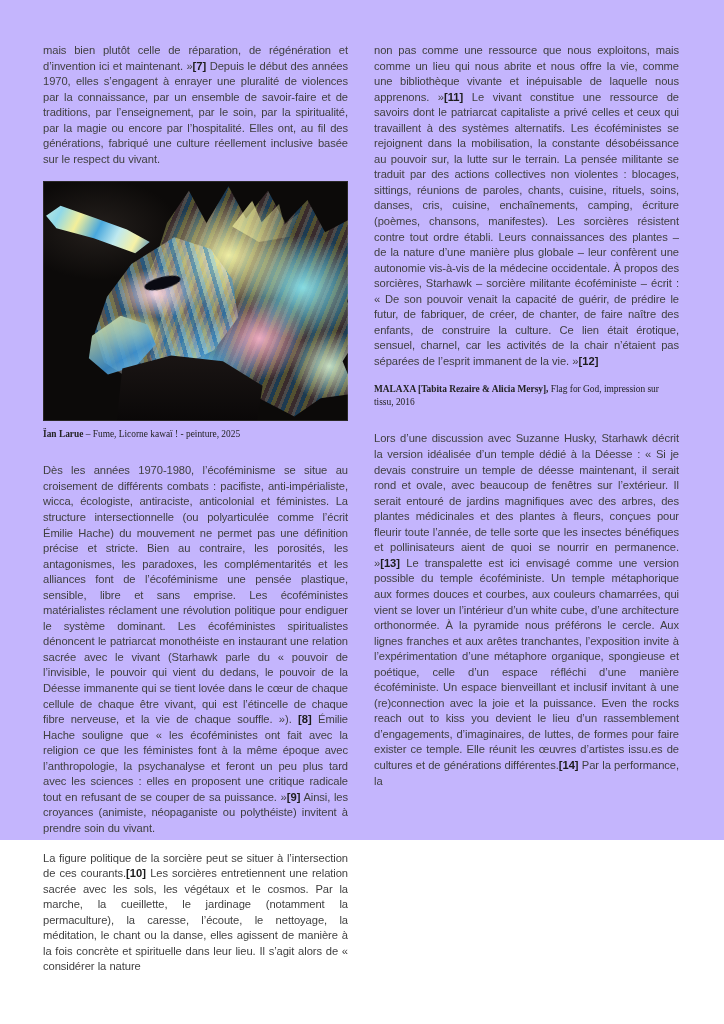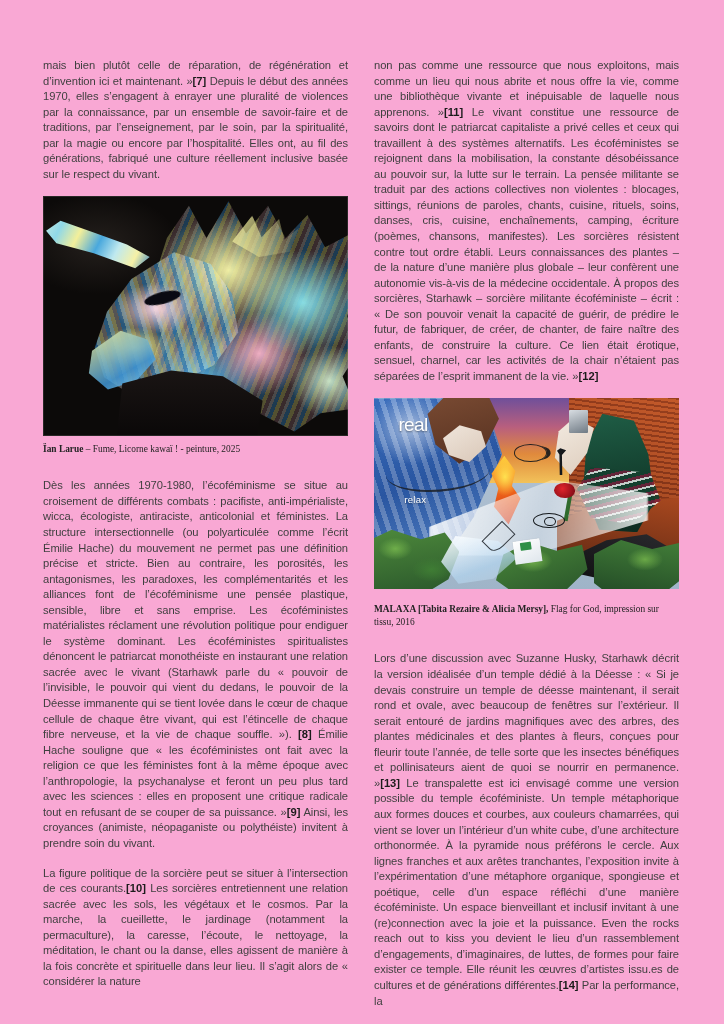--- a/index.html
+++ b/index.html
@@ -10,24 +10,24 @@
   body {
     width: 724px;
     height: 1024px;
     overflow: hidden;
     font-family: "Liberation Sans", sans-serif;
     color: #3a3a3a;
   }
   .page {
     position: relative;
     width: 724px;
-    height: 1024px;
+    height: 840px;
     box-sizing: border-box;
-    padding: 58px 40px 24px 43px;
-    background: #f9a8d4;
+    padding: 43px 40px 24px 43px;
+    background: #c4b5fd;
   }
   .columns {
     display: flex;
     gap: 26px;
     height: 100%;
   }
   .col {
     width: 305px;
     flex: 0 0 305px;
   }
@@ -372,49 +372,20 @@
 
       <p class="body tight"><span>La figure politique de la sorcière peut se situer à l’intersection de ces courants.</span><span class="ref">[10]</span><span> Les sorcières entretiennent une relation sacrée avec les sols, les végétaux et le cosmos. Par la marche, la cueillette, le jardinage (notamment la permaculture), la caresse, l’écoute, le nettoyage, la méditation, le chant ou la danse, elles agissent de manière à la fois concrète et spirituelle dans leur lieu. Il s’agit alors de « considérer la nature</span></p>
 
     </div>
 
     <div class="col">
 
       <p class="body"><span>non pas comme une ressource que nous exploitons, mais comme un lieu qui nous abrite et nous offre la vie, comme une bibliothèque vivante et inépuisable de laquelle nous apprenons. »</span><span class="ref">[11]</span><span> Le vivant constitue une ressource de savoirs dont le patriarcat capitaliste a privé celles et ceux qui travaillent à des systèmes alternatifs. Les écoféministes se rejoignent dans la mobilisation, la constante désobéissance au pouvoir sur, la lutte sur le terrain. La pensée militante se traduit par des actions collectives non violentes : blocages, sittings, réunions de paroles, chants, cuisine, rituels, soins, danses, cris, cuisine, enchaînements, camping, écriture (poèmes, chansons, manifestes). Les sorcières résistent contre tout ordre établi. Leurs connaissances des plantes – de la nature d’une manière plus globale – leur confèrent une autonomie vis-à-vis de la médecine occidentale. À propos des sorcières, Starhawk – sorcière militante écoféministe – écrit : « De son pouvoir venait la capacité de guérir, de prédire le futur, de fabriquer, de créer, de chanter, de faire naître des enfants, de construire la culture. Ce lien était érotique, sensuel, charnel, car les activités de la chair n’étaient pas séparées de l’esprit immanent de la vie. »</span><span class="ref">[12]</span></p>
 
       <figure class="figure fig-right">
-        <div class="fig-img art-collage">
-          <i class="c-sky"></i>
-          <i class="c-dune"></i>
-          <i class="c-dune2"></i>
-          <i class="c-bluecloth"></i>
-          <i class="c-skin"></i>
-          <i class="c-hands"></i>
-          <i class="c-figure"></i>
-          <i class="c-figstripe"></i>
-          <i class="c-arm"></i>
-          <i class="c-phone"></i>
-          <i class="c-fire"></i>
-          <i class="c-beam"></i>
-          <i class="c-rosestem"></i>
-          <i class="c-rose"></i>
-          <i class="c-legs"></i>
-          <i class="c-greenL"></i>
-          <i class="c-greenM"></i>
-          <i class="c-greenR"></i>
-          <i class="c-water"></i>
-          <i class="c-swoosh"></i>
-          <i class="c-infinity"></i>
-          <i class="c-eye"></i>
-          <i class="c-pick"></i>
-          <i class="c-heart"></i>
-          <i class="c-card"></i>
-          <b class="c-real">real</b>
-          <b class="c-relax">relax</b>
-        </div>
         <figcaption class="caption"><span class="who">MALAXA [Tabita Rezaire &amp; Alicia Mersy],</span><span class="title"> Flag for God,</span><span class="title"> impression sur tissu, 2016</span></figcaption>
       </figure>
 
       <p class="body tight"><span>Lors d’une discussion avec Suzanne Husky, Starhawk décrit la version idéalisée d’un temple dédié à la Déesse : « Si je devais construire un temple de déesse maintenant, il serait rond et ovale, avec beaucoup de fenêtres sur l’extérieur. Il serait entouré de jardins magnifiques avec des arbres, des plantes médicinales et des plantes à fleurs, conçues pour fleurir toute l’année, de telle sorte que les insectes bénéfiques et pollinisateurs aient de quoi se nourrir en permanence. »</span><span class="ref">[13]</span><span> Le transpalette est ici envisagé comme une version possible du temple écoféministe. Un temple métaphorique aux formes douces et courbes, aux couleurs chamarrées, qui vient se lover un l’intérieur d’un white cube, d’une architecture orthonormée. À la pyramide nous préférons le cercle. Aux lignes franches et aux arêtes tranchantes, l’exposition invite à l’expérimentation d’une métaphore organique, spongieuse et poétique, celle d’un espace réfléchi d’une manière écoféministe. Un espace bienveillant et inclusif invitant à une (re)connection avec la joie et la puissance. Even the rocks reach out to kiss you devient le lieu d’un rassemblement d’engagements, d’imaginaires, de luttes, de formes pour faire exister ce temple. Elle réunit les œuvres d’artistes issu.es de cultures et de générations différentes.</span><span class="ref">[14]</span><span> Par la performance, la</span></p>
 
     </div>
   </div>
 </div>
 
 </body></html>

